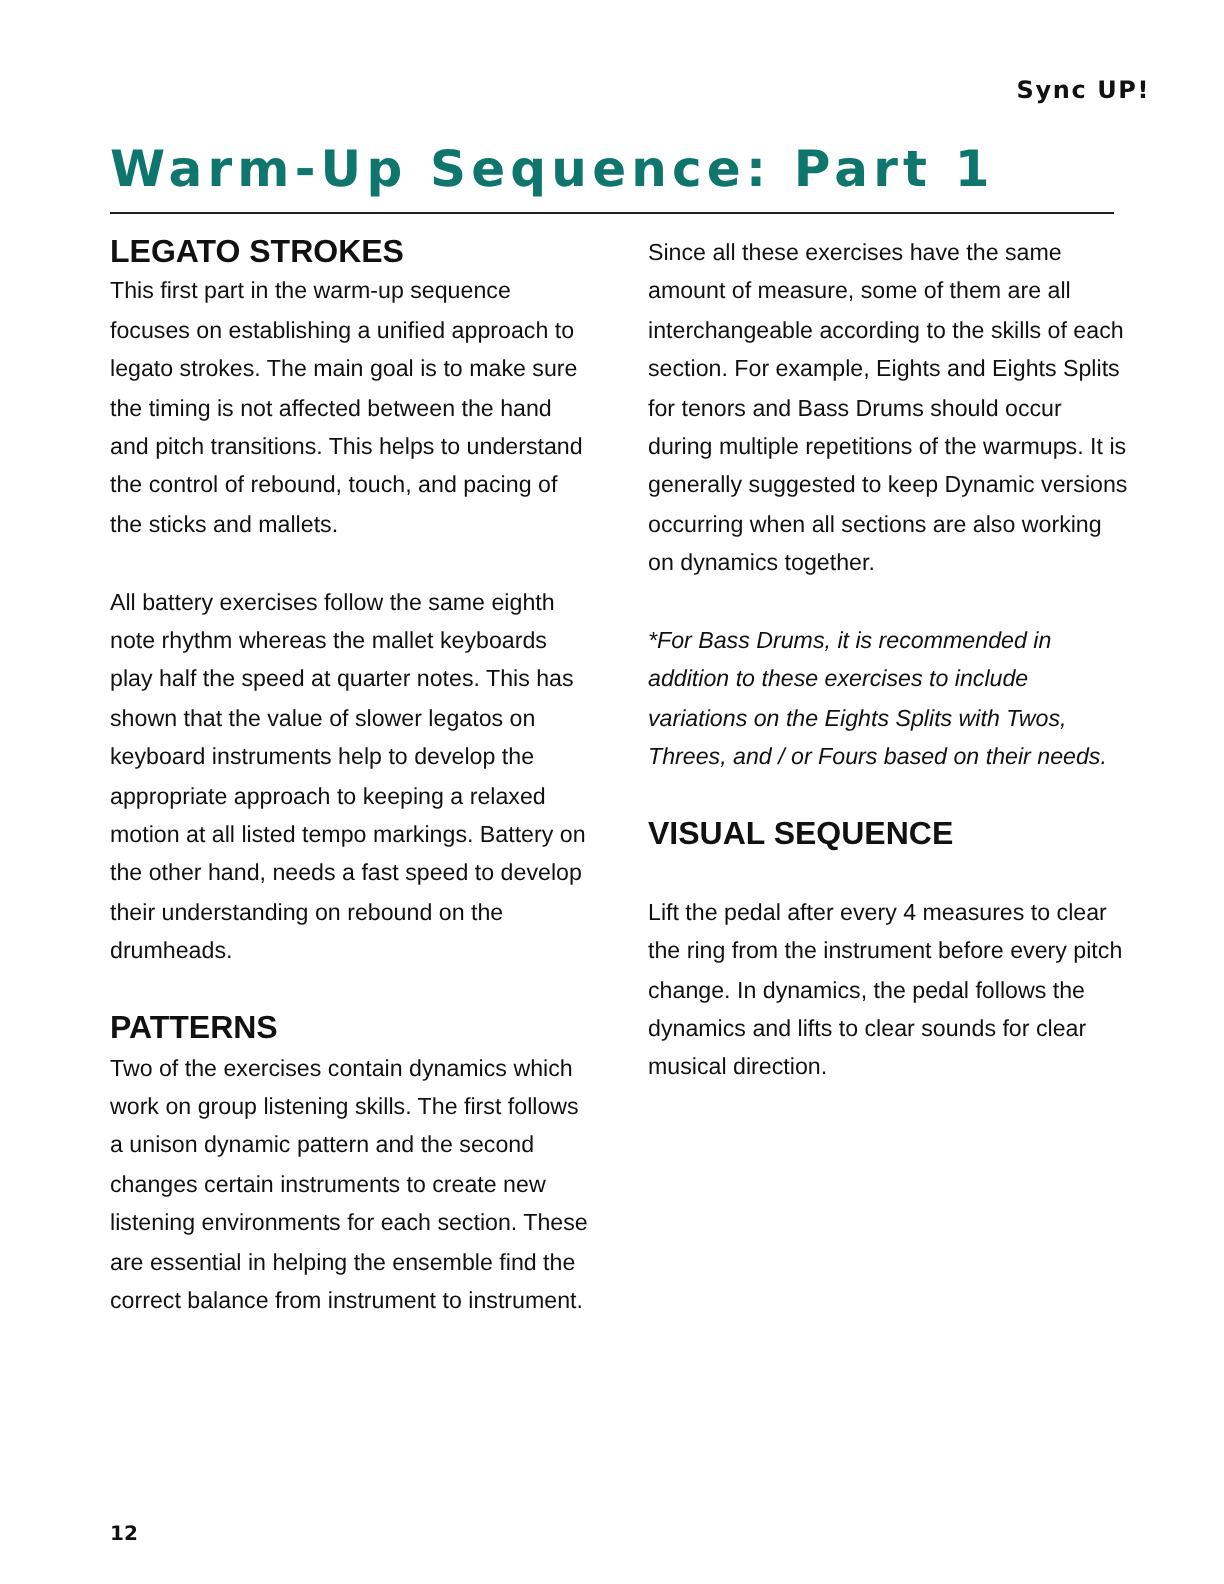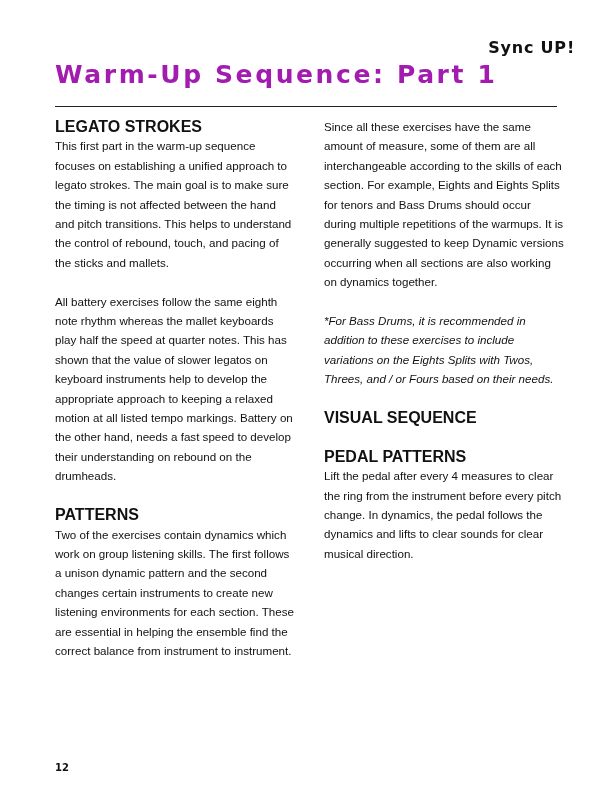--- a/index.html
+++ b/index.html
@@ -1,21 +1,21 @@
 <!DOCTYPE html>
 <html><head>
 <meta charset="utf-8">
 <style>
   html, body { margin: 0; padding: 0; background: #ffffff; }
   body { width: 612px; height: 792px; position: relative; overflow: hidden;
          font-family: "Liberation Sans", sans-serif; color: #111; }
-  .running-head { position: absolute; top: 38px; right: 37px; font-size: 16px;
+  .running-head { position: absolute; top: 38px; right: 37px; font-size: 12px;
          font-weight: bold; letter-spacing: 0.8px; font-family: "DejaVu Sans", sans-serif; }
-  .title { position: absolute; top: 60px; left: 55px; margin: 0; font-size: 25px;
-         font-weight: bold; letter-spacing: 2.6px; font-family: "DejaVu Sans", sans-serif; color:#a21caf; }
+  .title { position: absolute; top: 70px; left: 55px; margin: 0; font-size: 25px;
+         font-weight: bold; letter-spacing: 2.6px; font-family: "DejaVu Sans", sans-serif; color:#0f766e; }
   .rule { position: absolute; top: 106px; left: 55px; width: 502px; height: 0;
          border-top: 1px solid #222; }
   .col { position: absolute; top: 117px; width: 240px; font-size: 11.6px; line-height: 19.4px; }
   .col.left { left: 55px; }
   .col.right { left: 324px; width: 240px; }
   .heading { font-weight: bold; margin: 0; font-size: 16px; }
   p { margin: 0; }
   .gap { height: 19.4px; }
   .italic { font-style: italic; }
   .page-num { position: absolute; top: 750px; left: 55px; font-size: 10px; font-weight: bold;
@@ -38,17 +38,16 @@
   <p>Two of the exercises contain dynamics which work on group listening skills. The first follows a unison dynamic pattern and the second changes certain instruments to create new listening environments for each section. These are essential in helping the ensemble find the correct balance from instrument to instrument.</p>
 </div>
 
 <div class="col right">
   <p>Since all these exercises have the same amount of measure, some of them are all interchangeable according to the skills of each section. For example, Eights and Eights Splits for tenors and Bass Drums should occur during multiple repetitions of the warmups. It is generally suggested to keep Dynamic versions occurring when all sections are also working on dynamics together.</p>
   <div class="gap"></div>
   <p class="italic">*For Bass Drums, it is recommended in addition to these exercises to include variations on the Eights Splits with Twos, Threes, and / or Fours based on their needs.</p>
   <div class="gap"></div>
   <h2 class="heading">VISUAL SEQUENCE</h2>
   <div class="gap"></div>
-  <h2 class="heading">PEDAL PATTERNS</h2>
   <p>Lift the pedal after every 4 measures to clear the ring from the instrument before every pitch change. In dynamics, the pedal follows the dynamics and lifts to clear sounds for clear musical direction.</p>
 </div>
 
 <div class="page-num">12</div>
 
 </body></html>

